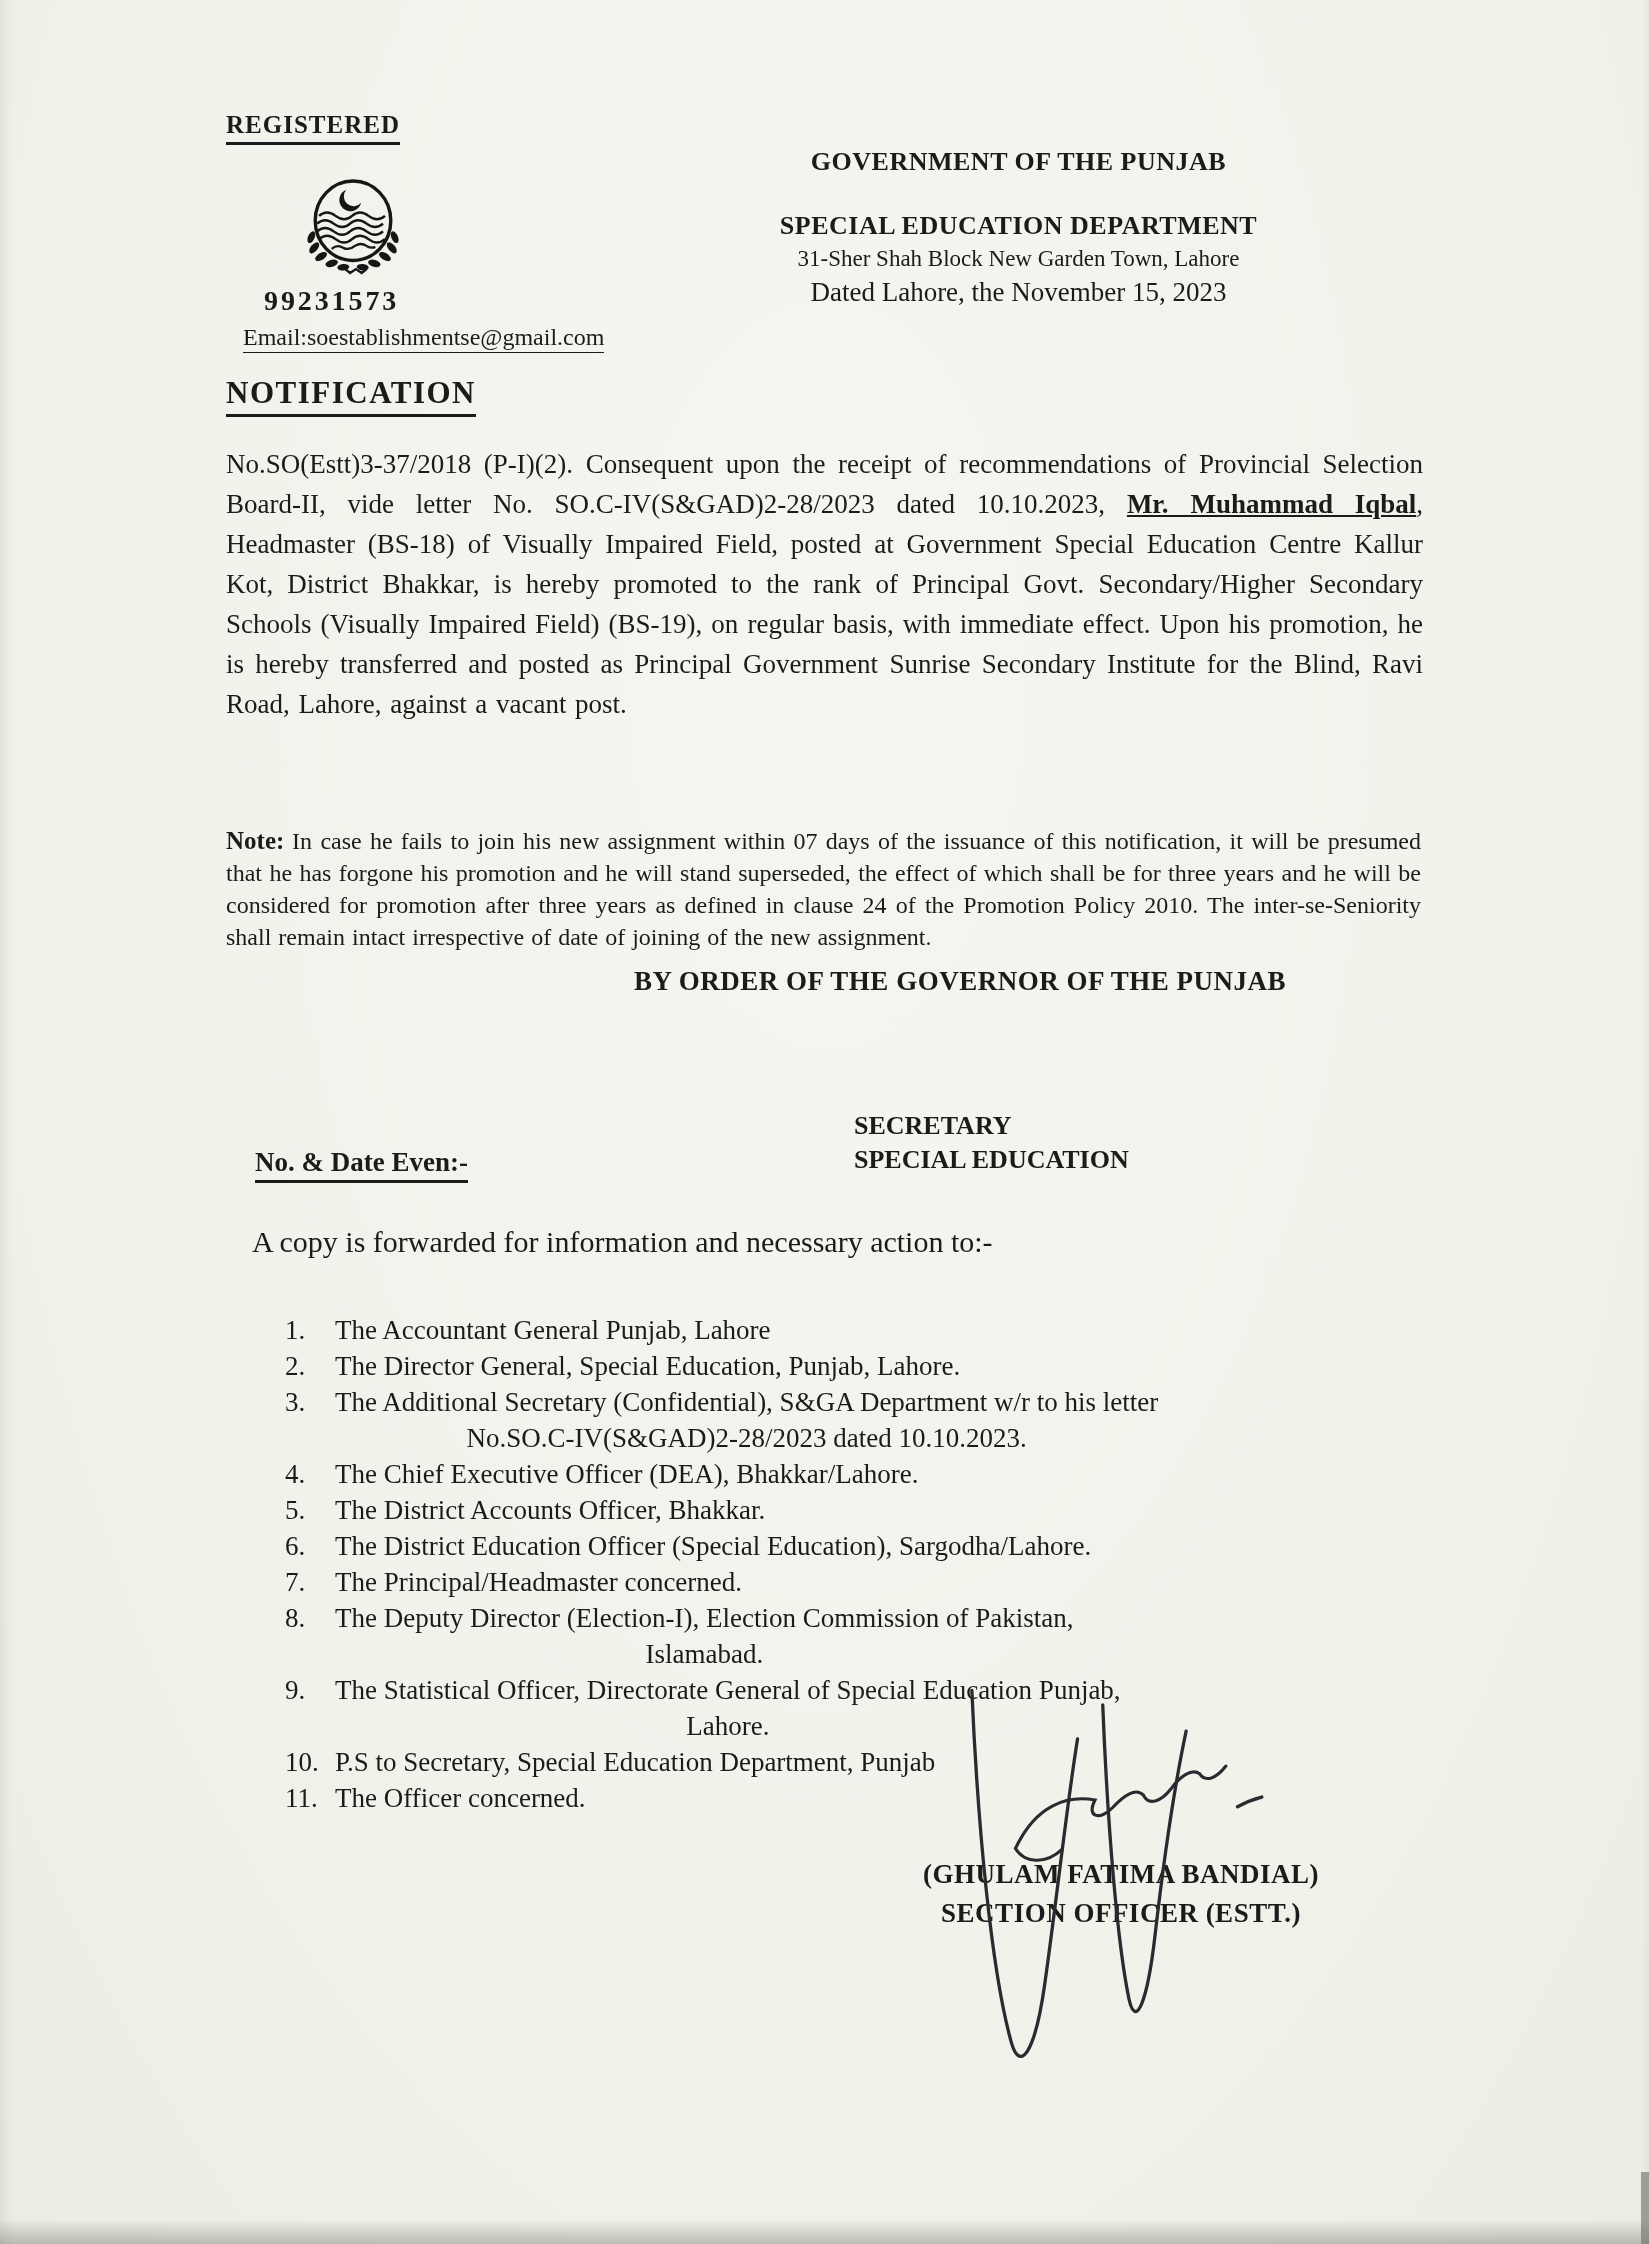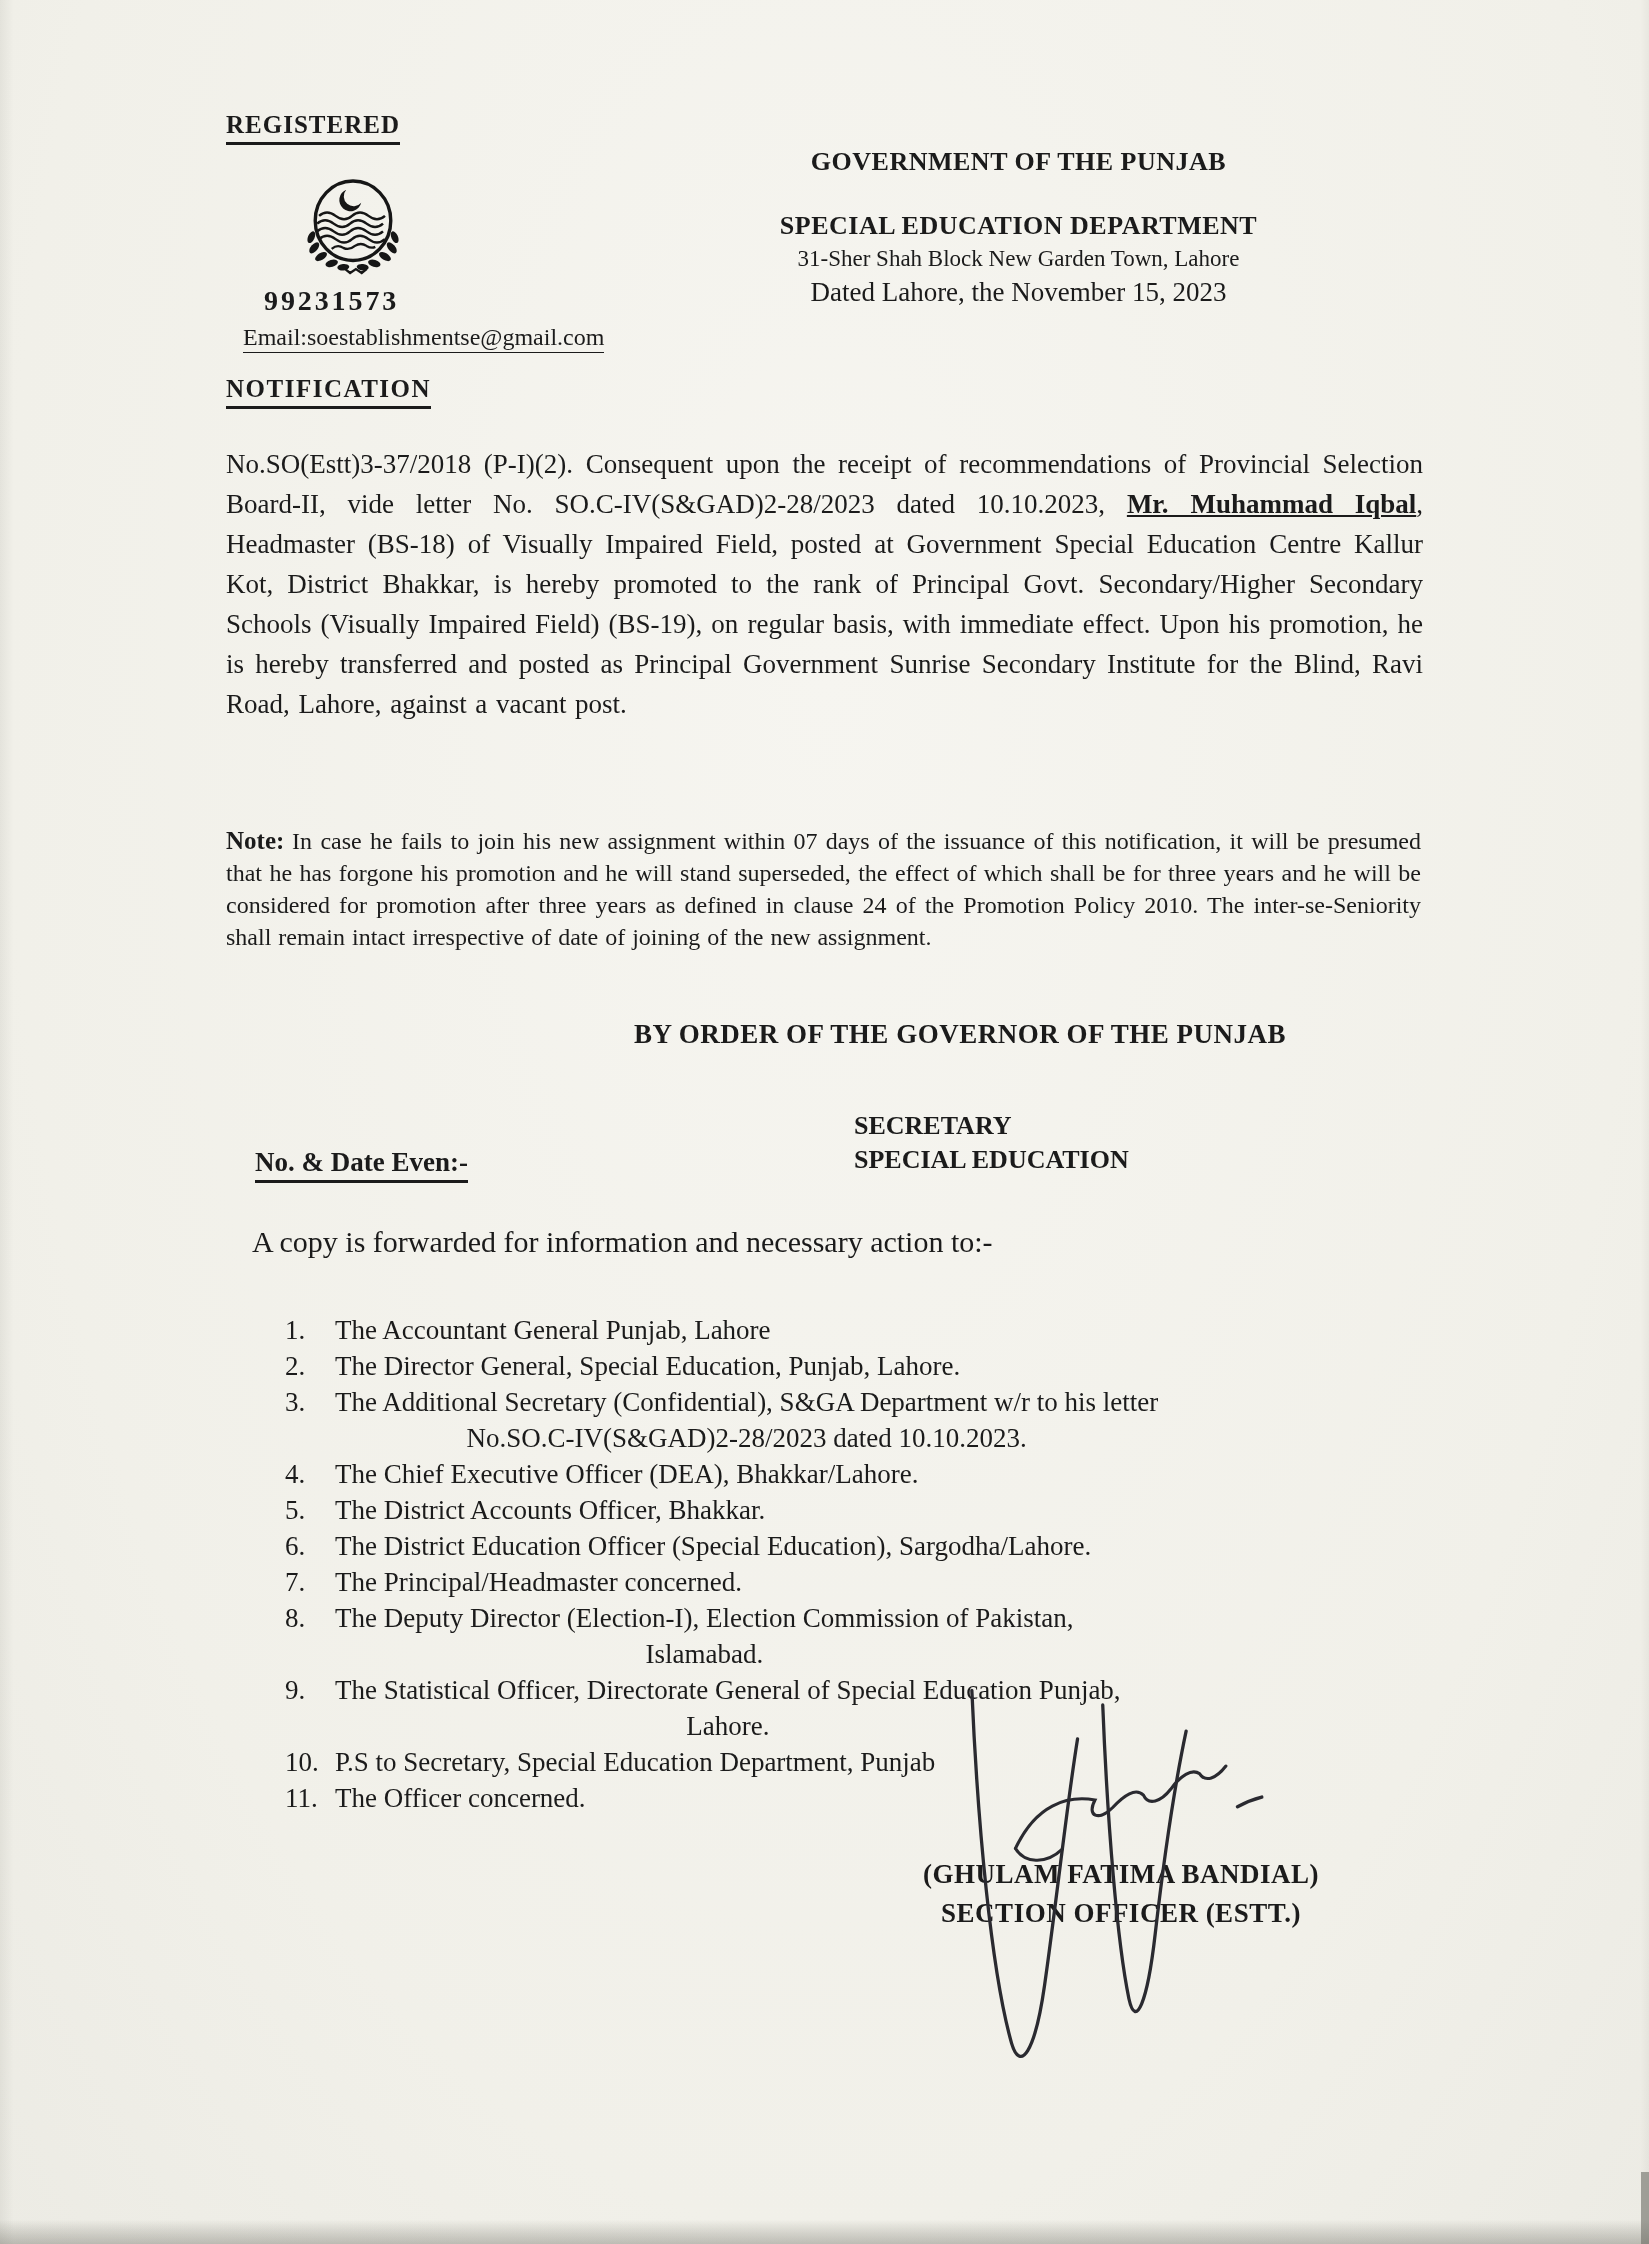--- a/index.html
+++ b/index.html
@@ -30,37 +30,37 @@
   .hdr-addr { font-size:23px; line-height:33px; }
   .hdr-date { font-size:27px; line-height:35px; }
 
   .phone { left:264px; top:285px; font-size:28px; font-weight:bold; letter-spacing:2.9px; }
   .email {
     left:243px; top:324px; font-size:24px;
     border-bottom:1.9px solid #1b1b1b; padding-bottom:1px;
   }
 
   .notif-title {
-    left:226px; top:375px; font-size:25px; font-weight:bold; letter-spacing:1.5px;
+    left:226px; top:375px; font-size:31px; font-weight:bold; letter-spacing:1.5px;
     border-bottom:3.9px solid #1b1b1b; padding-bottom:2.9px;
   }
 
   .body-para {
     left:226px; top:444px; width:1197px;
     font-size:27px; line-height:40px; text-align:justify; word-spacing:1.9px;
   }
   .officer-name { font-weight:bold;text-decoration:underline; }
 
   .note-para {
     left:226px; top:825px; width:1195px;
     font-size:24px; line-height:32px; text-align:justify; word-spacing:1px;
   }
   .note-label { font-weight:bold; font-size:25px; padding-right:7.8px; }
 
-  .by-order { left:378px; top:1019px; width:1164px; text-align:center;
+  .by-order { left:378px; top:966px; width:1164px; text-align:center;
     font-size:27px; font-weight:bold; letter-spacing:0.5px; }
 
   .secretary-block { left:854px; top:1083px; width:437px; text-align:left;
     font-size:26px; font-weight:bold; line-height:34px;margin-top:26px; }
 
   .ref-label { left:255px; top:1147px; font-size:27px; font-weight:bold;
     border-bottom:3.9px solid #1b1b1b; padding-bottom:1.9px; }
 
   .copy-intro { left:252px; top:1225px; font-size:30px; }
 

